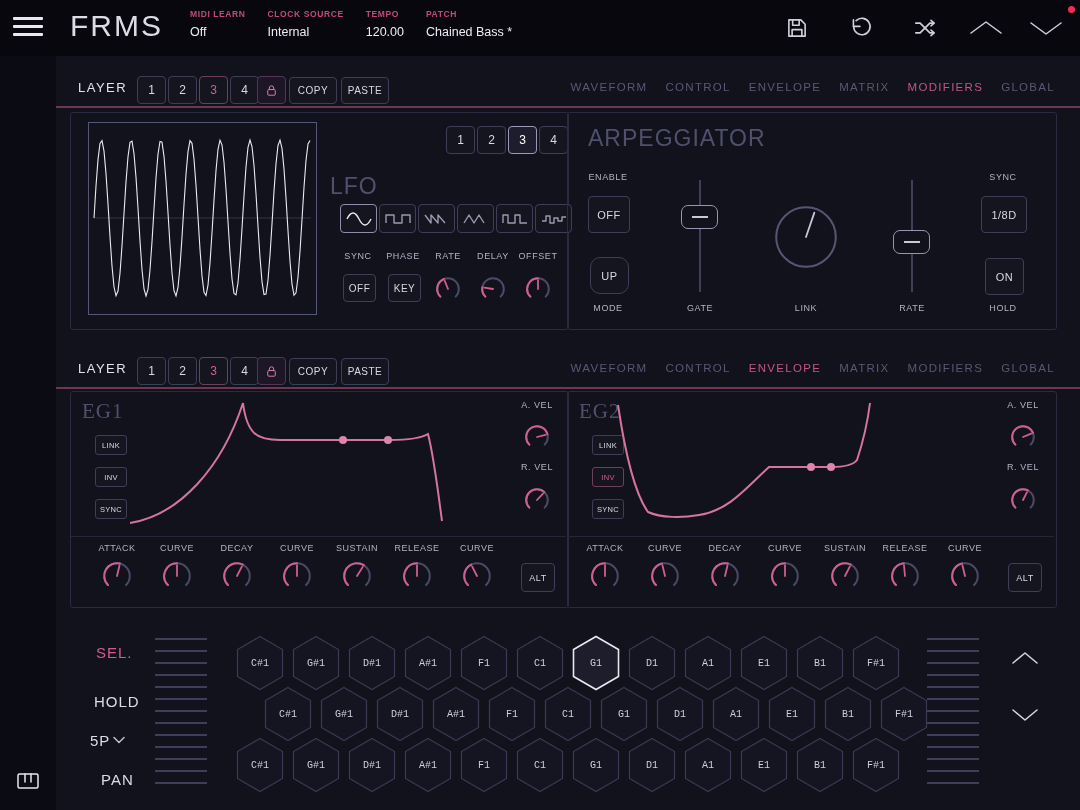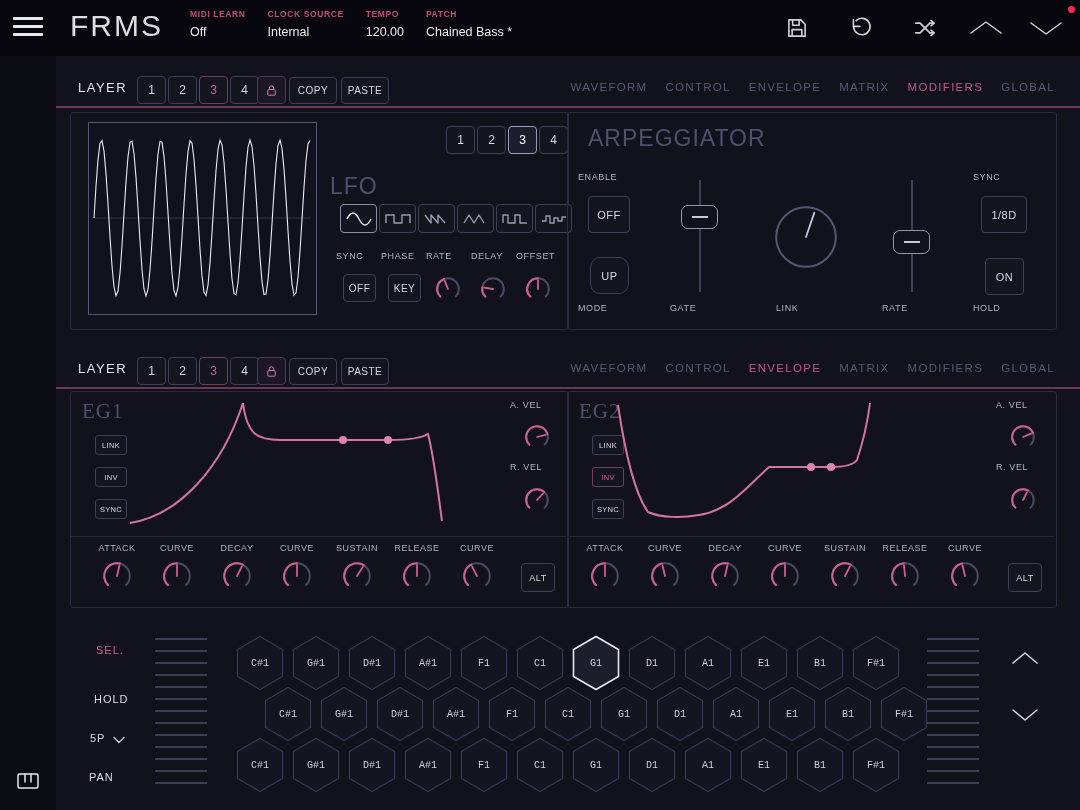--- a/index.html
+++ b/index.html
@@ -31,21 +31,21 @@
   .btn.lock{background:#1d1626;border-color:#533657;}
   .btn.lock svg{stroke:#d77fa6;fill:none;stroke-width:1.6;}
   .tabs{display:flex;gap:18px;}
   .tab{font-size:11.5px;letter-spacing:1.3px;color:#585874;cursor:pointer;}
   .tab.active{color:#c05787;}
   .accentline{position:absolute;left:56px;width:1024px;height:2px;background:#6e3854;}
   
   .panel{position:absolute;border:1px solid #2a2a40;border-radius:3px;}
   .ptitle{position:absolute;font-size:23px;color:#50506e;letter-spacing:1px;}
   .ptitle.small{font-size:21px;font-family:Liberation Serif, serif;}
-  .plabel{position:absolute;font-size:9px;color:#b2b2c4;letter-spacing:0.6px;}
+  .plabel{position:absolute;font-size:9px;color:#b2b2c4;letter-spacing:0.6px;text-align:center;}
   #lfo-wave{position:absolute;border:1px solid #565678;line-height:0;}
   .shapebtn{width:35px;height:27px;border:1px solid #3e3e59;border-radius:4px;background:#15151f;
             display:flex;align-items:center;justify-content:center;cursor:pointer;}
   .shapebtn svg{stroke:#9a9ab0;fill:none;stroke-width:1.4;stroke-linejoin:round;}
   .shapebtn.active{border-color:#8d8dac;}
   .shapebtn.active svg{stroke:#e8e8f2;}
   #lfo-shapes{display:flex;gap:2px;}
   #lfo-sel{display:flex;gap:2px;}
   .knob{line-height:0;}
   .vslider{position:absolute;width:38px;height:112px;}
@@ -56,21 +56,21 @@
   
   .eg-toggles .tgl{width:30px;height:18px;margin-bottom:12px;border:1px solid #3e3e59;border-radius:3px;
         background:#15151f;font-size:7.5px;display:flex;align-items:center;justify-content:center;
         color:#d9d9e4;letter-spacing:0.3px;cursor:pointer;}
   .eg-toggles .tgl.active{color:#cf5f90;border-color:#6e4058;}
   .eg-knobrow{position:absolute;display:flex;}
   .kcell{width:60px;display:flex;flex-direction:column;align-items:center;gap:8px;}
   .klabel{font-size:9px;color:#b2b2c4;letter-spacing:0.5px;}
   .hdiv{position:absolute;height:1px;background:#262639;}
   
-  .pads-label{position:absolute;font-size:11px;letter-spacing:1px;color:#dcdce6;text-align:right;}
+  .pads-label{position:absolute;font-size:15px;letter-spacing:1px;color:#dcdce6;text-align:right;}
   .pads-label.sel{color:#cf5f90;}
   .ribbon{position:absolute;width:52px;background:repeating-linear-gradient(to bottom,#3e3e58 0,#3e3e58 2px,transparent 2px,transparent 12px);}
   .hex{position:absolute;width:50px;height:56px;cursor:pointer;font-family:Liberation Mono, monospace;}
   .hex span{position:absolute;inset:0;display:flex;align-items:center;justify-content:center;
             font-size:10px;color:#cfcfdd;}
 </style>
 </head>
 <body>
 
 <div id="app">
@@ -462,21 +462,21 @@
   <div class="btn" style="left:1008px;top:563px;width:32px;height:27px;font-size:9px;">ALT</div>
 
   <div class="pads-label sel" style="left:96px;top:644px;">SEL.</div>
   <div class="pads-label" style="left:94px;top:693px;">HOLD</div>
   <div class="pads-label" style="left:90px;top:732px;">5P</div>
   <div class="icon-btn" style="left:112px;top:735px;width:14px;height:10px;">
     <svg width="12" height="8" viewBox="0 0 12 7" style="stroke:#c0c0d0;fill:none;stroke-width:1.5;">
         <polyline points="1,1 6,6 11,1"></polyline>
       </svg>
   </div>
-  <div class="pads-label" style="left:89px;top:771px;">PAN</div>
+  <div class="pads-label" style="left:101px;top:771px;">PAN</div>
   <div class="ribbon" style="left:155px;top:638px;height:152px;"></div>
   <div class="ribbon" style="left:927px;top:638px;height:152px;"></div>
   <div id="hexgrid">
       <div class="hex" style="left: 235px; top: 635px;"><svg width="50" height="56">
           <polygon points="25,1.5 47.5,14.5 47.5,41.5 25,54.5 2.5,41.5 2.5,14.5" fill="#151521" stroke="#3a3a54" stroke-width="1.2"></polygon>
         </svg><span>C#1</span></div>
       <div class="hex" style="left: 291px; top: 635px;"><svg width="50" height="56">
           <polygon points="25,1.5 47.5,14.5 47.5,41.5 25,54.5 2.5,41.5 2.5,14.5" fill="#151521" stroke="#3a3a54" stroke-width="1.2"></polygon>
         </svg><span>G#1</span></div>
       <div class="hex" style="left: 347px; top: 635px;"><svg width="50" height="56">

